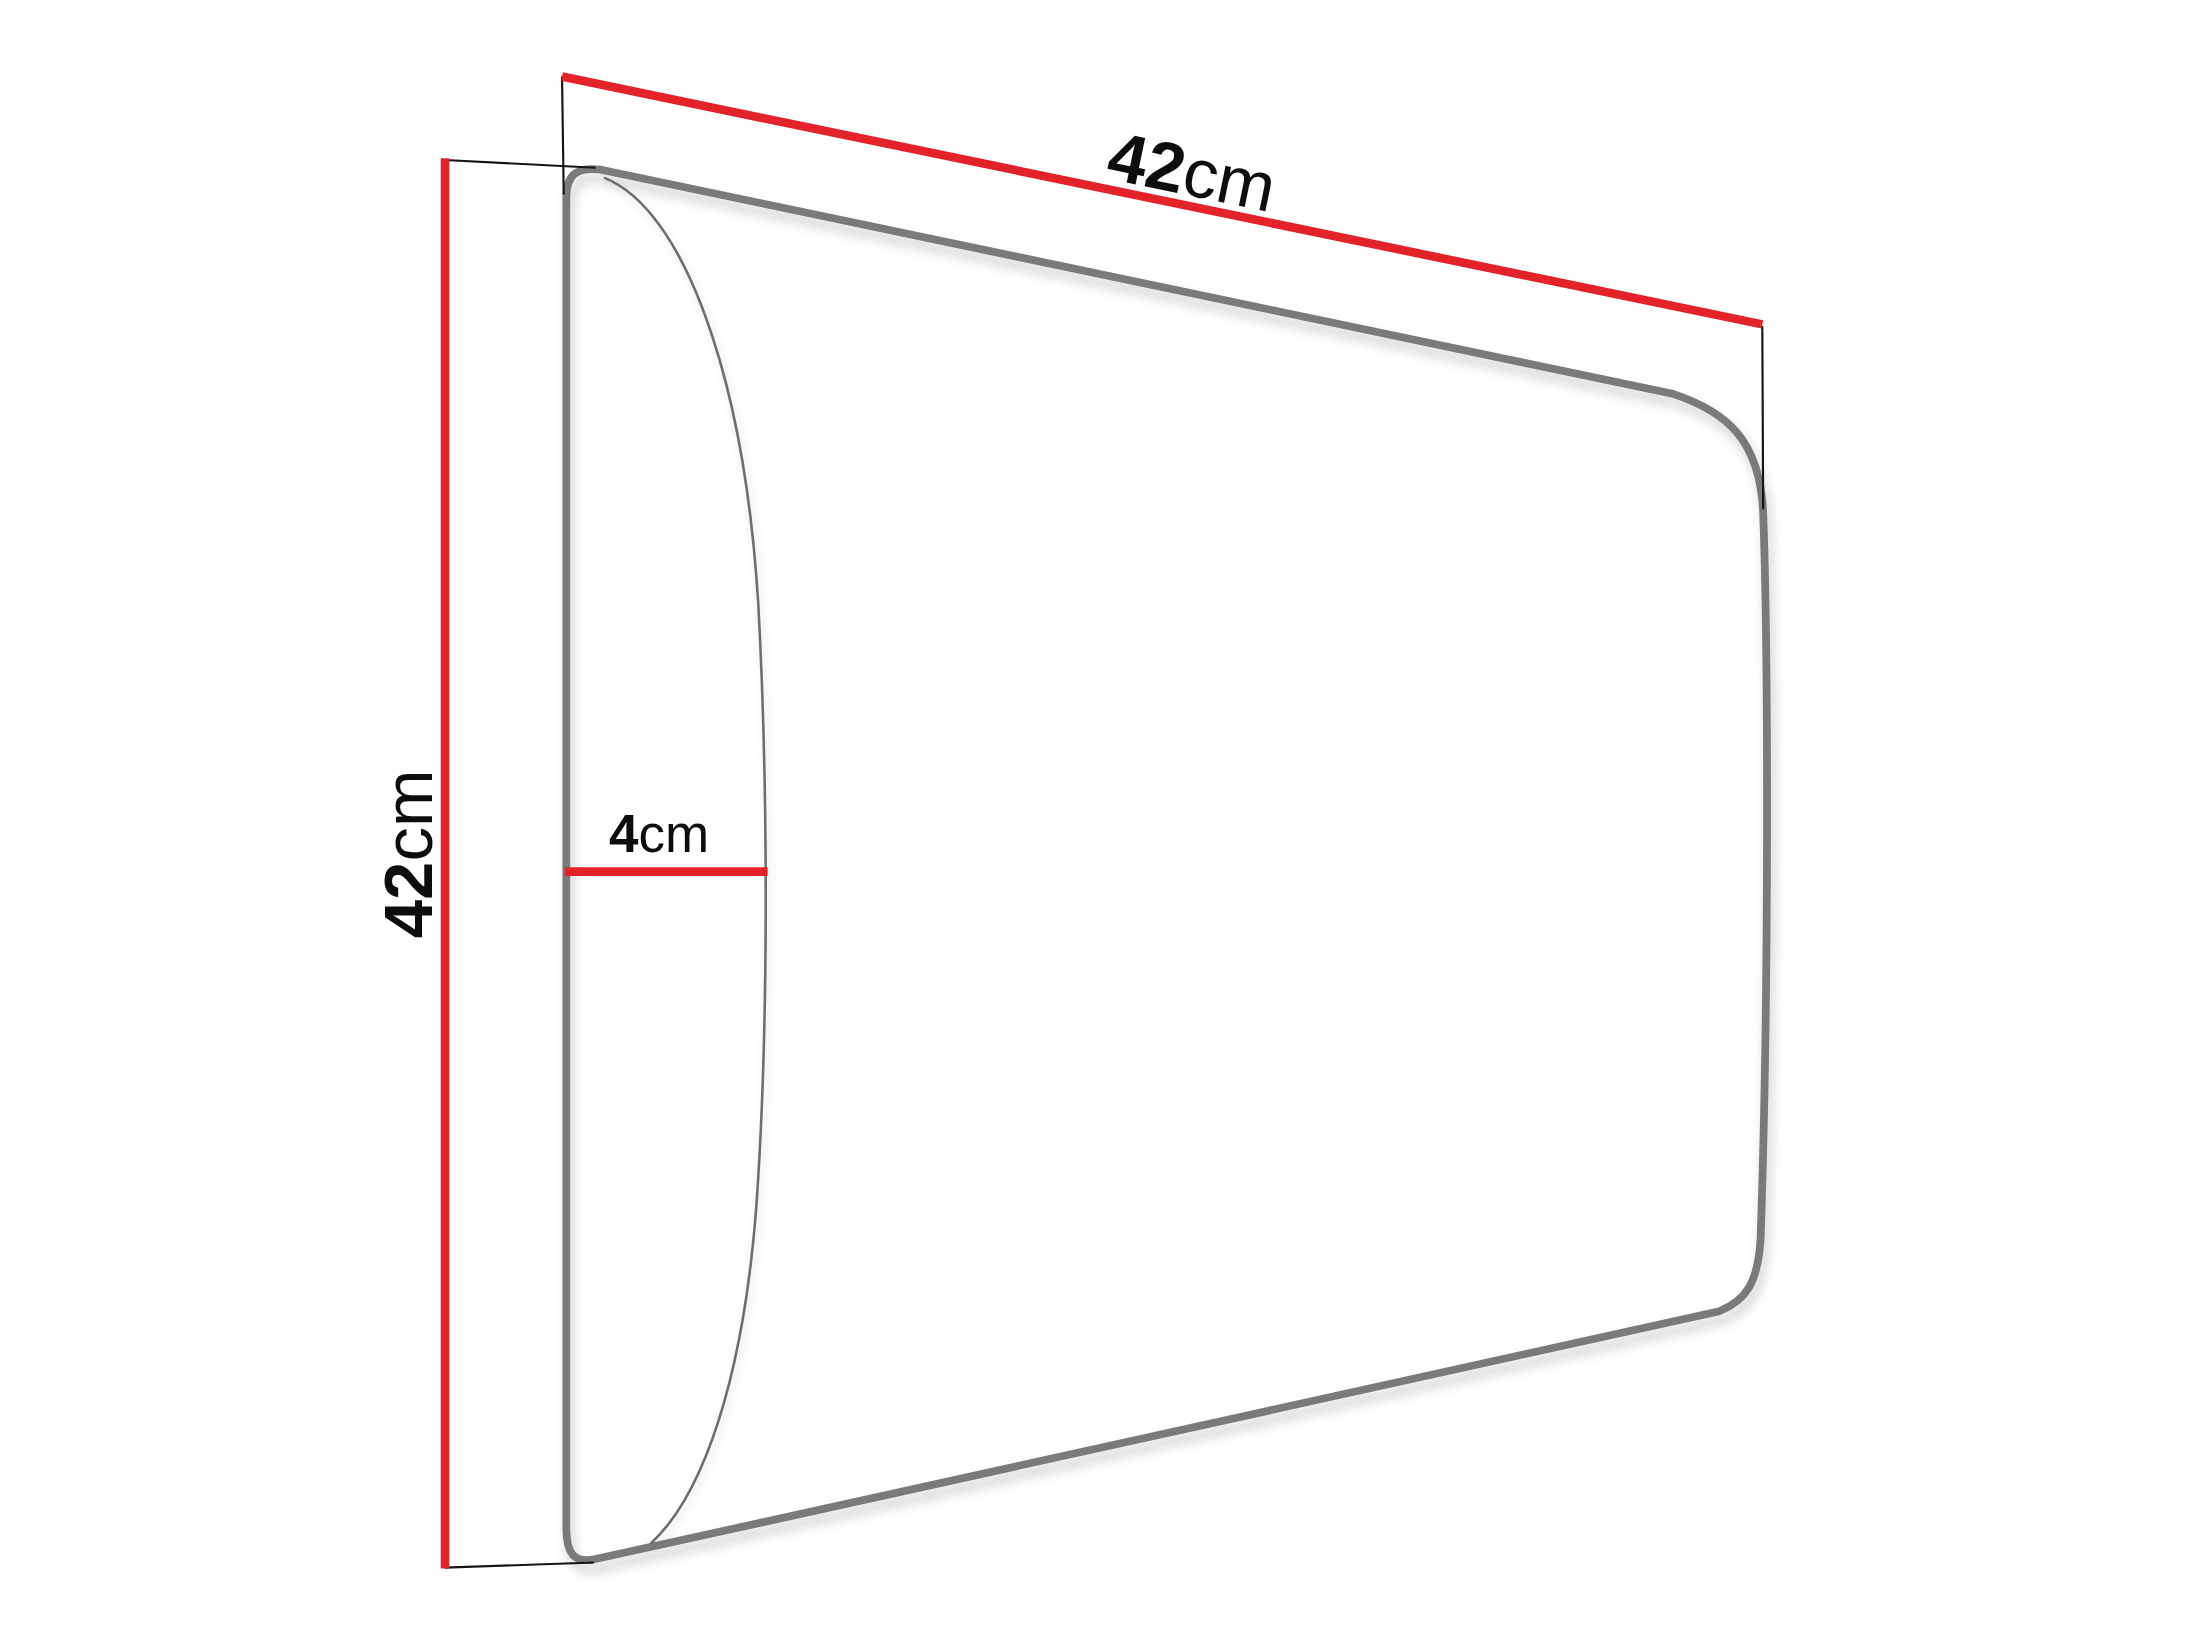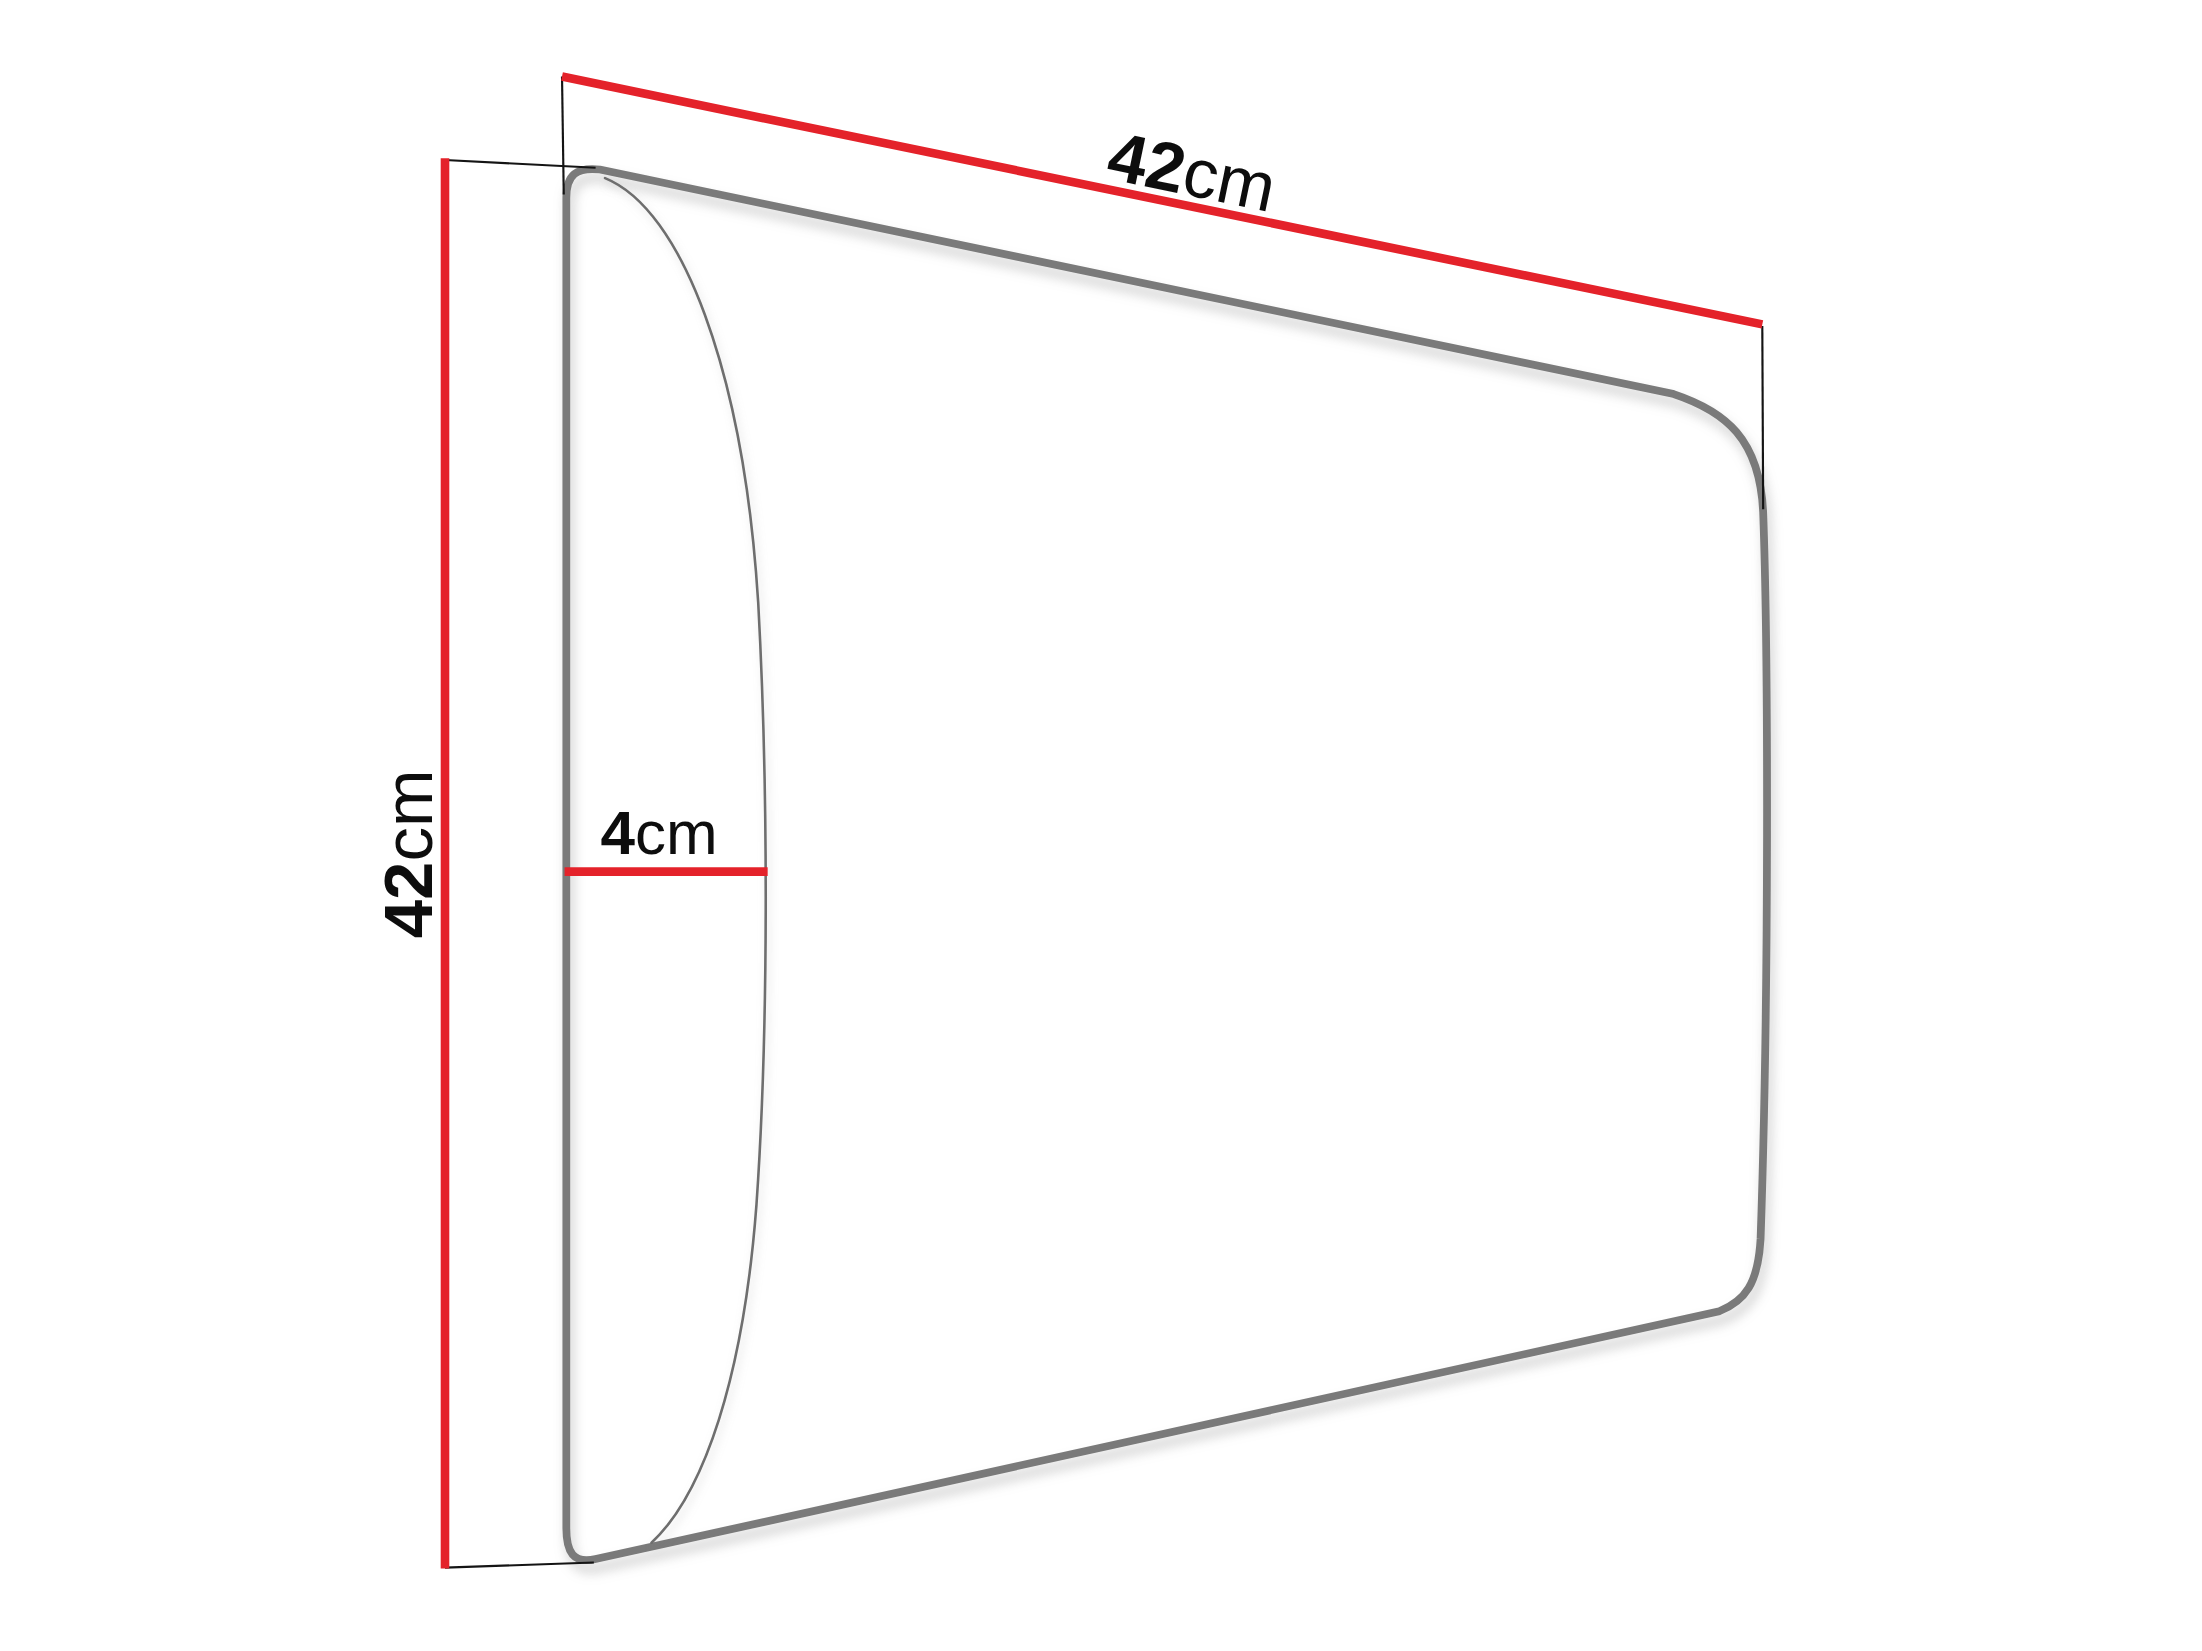--- a/index.html
+++ b/index.html
@@ -62,21 +62,21 @@
     font-size: 69px;
     transform: translate(-50%, -50%) rotate(11.7deg);
   }
   .label-height {
     left: 408px; top: 854px;
     font-size: 69px;
     transform: translate(-50%, -50%) rotate(-90deg);
   }
   .label-depth {
     left: 659px; top: 833px;
-    font-size: 62px;
+    font-size: 53px;
     transform: translate(-50%, -50%);
   }
 </style>
 </head>
 <body>
 
 <div class="canvas">
 
   <svg class="layer" viewBox="0 0 2560 1920" aria-hidden="true">
 

